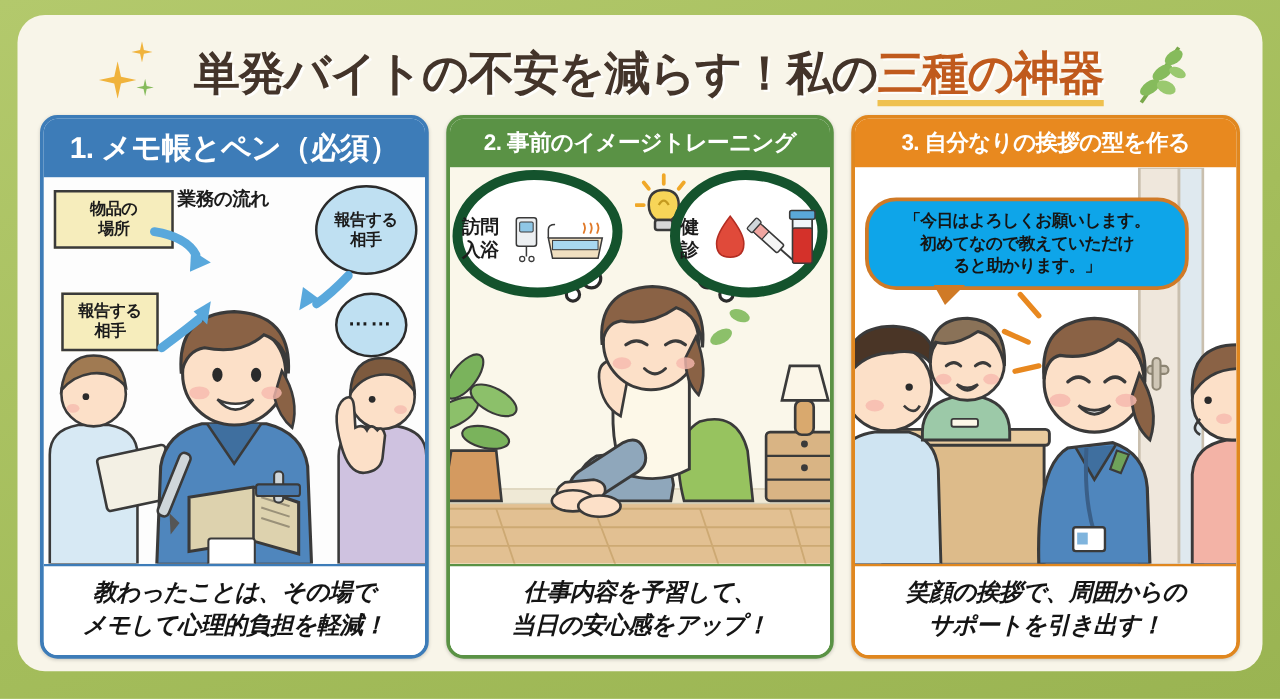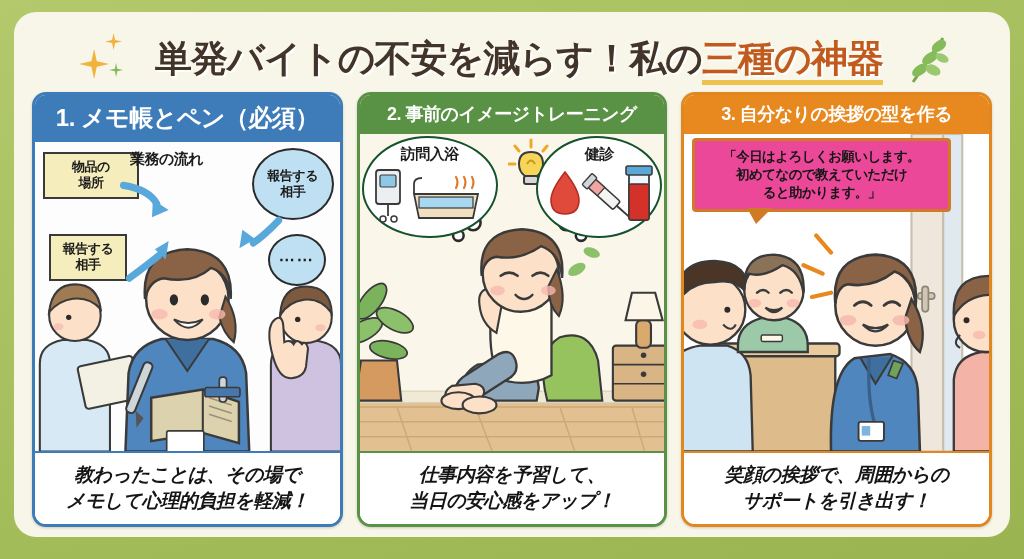--- a/index.html
+++ b/index.html
@@ -90,31 +90,31 @@
     position:absolute; background:#bfe0f2; border:2px solid #2b2b2b;
     border-radius:50%; display:flex; align-items:center; justify-content:center;
     font-size:13px; font-weight:bold; color:#1c1c1c; text-align:center;
     line-height:1.2; letter-spacing:-0.5px;
   }
   .plain-label {
     position:absolute; font-size:15px; font-weight:bold; color:#1c1c1c;
     letter-spacing:-0.5px; white-space:nowrap;
   }
   .thought {
-    position:absolute; background:#ffffff; border:2px solid #14532d;
+    position:absolute; background:#ffffff; border:8px solid #14532d;
     border-radius:48% 52% 50% 50%/52% 48% 52% 48%;
-    display:flex; flex-direction:column; align-items:center;
+    display:flex; flex-direction:row; align-items:center;
     padding-top:7px;
   }
   .thought-label { font-size:15px; font-weight:bold; color:#1c1c1c; letter-spacing:-0.5px; }
   .speech-orange {
-    position:absolute; background:#ec4899; border:3px solid #d07a26;
-    border-radius:4px; padding:7px 10px;
+    position:absolute; background:#0ea5e9; border:3px solid #d07a26;
+    border-radius:25px; padding:7px 10px;
     font-size:13.5px; font-weight:bold; color:#151515;
-    text-align:center; line-height:1.34; letter-spacing:-0.6px;
+    text-align:center; line-height:1.34; letter-spacing:-0.6px;margin-top:20px;
   }
   .speech-orange:after {
     content:""; position:absolute; left:52px; bottom:-15px;
     width:0;height:0; border-left:9px solid transparent;
     border-right:16px solid transparent; border-top:16px solid #d07a26;
   }
 </style>
 </head>
 <body>
 
@@ -179,21 +179,21 @@
             <path d="M170 240 L170 282" stroke="#3a3a3a" stroke-width="2"></path>
             <path d="M176 248 l22 7 M176 256 l22 7 M176 264 l22 7" stroke="#9a9179" stroke-width="1.6"></path>
             <rect x="104" y="212" width="9" height="52" rx="4" fill="#cfd6da" stroke="#3a3a3a" stroke-width="2" transform="rotate(22 108 238)"></rect>
             <path d="M103 262 l10 4 l-3 11Z" fill="#555" transform="rotate(22 108 266)"></path>
             <rect x="186" y="228" width="7" height="24" rx="3" fill="#cfd6da" stroke="#3a3a3a" stroke-width="1.6"></rect>
             <rect x="172" y="238" width="34" height="9" rx="2" fill="#4878ab" stroke="#3a3a3a" stroke-width="1.6"></rect>
             <rect x="135" y="280" width="36" height="24" rx="2" fill="#ffffff" stroke="#3a3a3a" stroke-width="1.6"></rect>
           </svg>
 
           <div class="note" style="left:8px; top:10px; width:96px; line-height:1.25;">物品の<br>場所</div>
-          <div class="plain-label" style="left:95px; top:8px;">業務の流れ</div>
+          <div class="plain-label" style="left:107px; top:8px;">業務の流れ</div>
           <div class="bubble-blue" style="right:6px; top:6px; width:82px; height:72px;">報告する<br>相手</div>
           <div class="bubble-blue" style="right:14px; top:92px; width:58px; height:52px; font-size:16px; letter-spacing:2px;">⋯⋯</div>
           <div class="note" style="left:14px; top:92px; width:78px; line-height:1.25;">報告する<br>相手</div>
           <svg style="position:absolute;left:0;top:0;width:100%;height:100%;pointer-events:none" viewBox="0 0 310 300" preserveAspectRatio="none">
             <path d="M90 42 q26 4 34 18" stroke="#59a8dc" stroke-width="7" fill="none" stroke-linecap="round"></path>
             <path d="M120 56 l16 10 l-17 7Z" fill="#59a8dc"></path>
             <path d="M96 132 q20 -14 30 -22" stroke="#59a8dc" stroke-width="7" fill="none" stroke-linecap="round"></path>
             <path d="M122 104 l14 -8 l-3 18Z" fill="#59a8dc"></path>
             <path d="M248 76 q-14 14 -26 22" stroke="#59a8dc" stroke-width="7" fill="none" stroke-linecap="round"></path>
             <path d="M224 94 l-16 9 l3 -18Z" fill="#59a8dc"></path>

